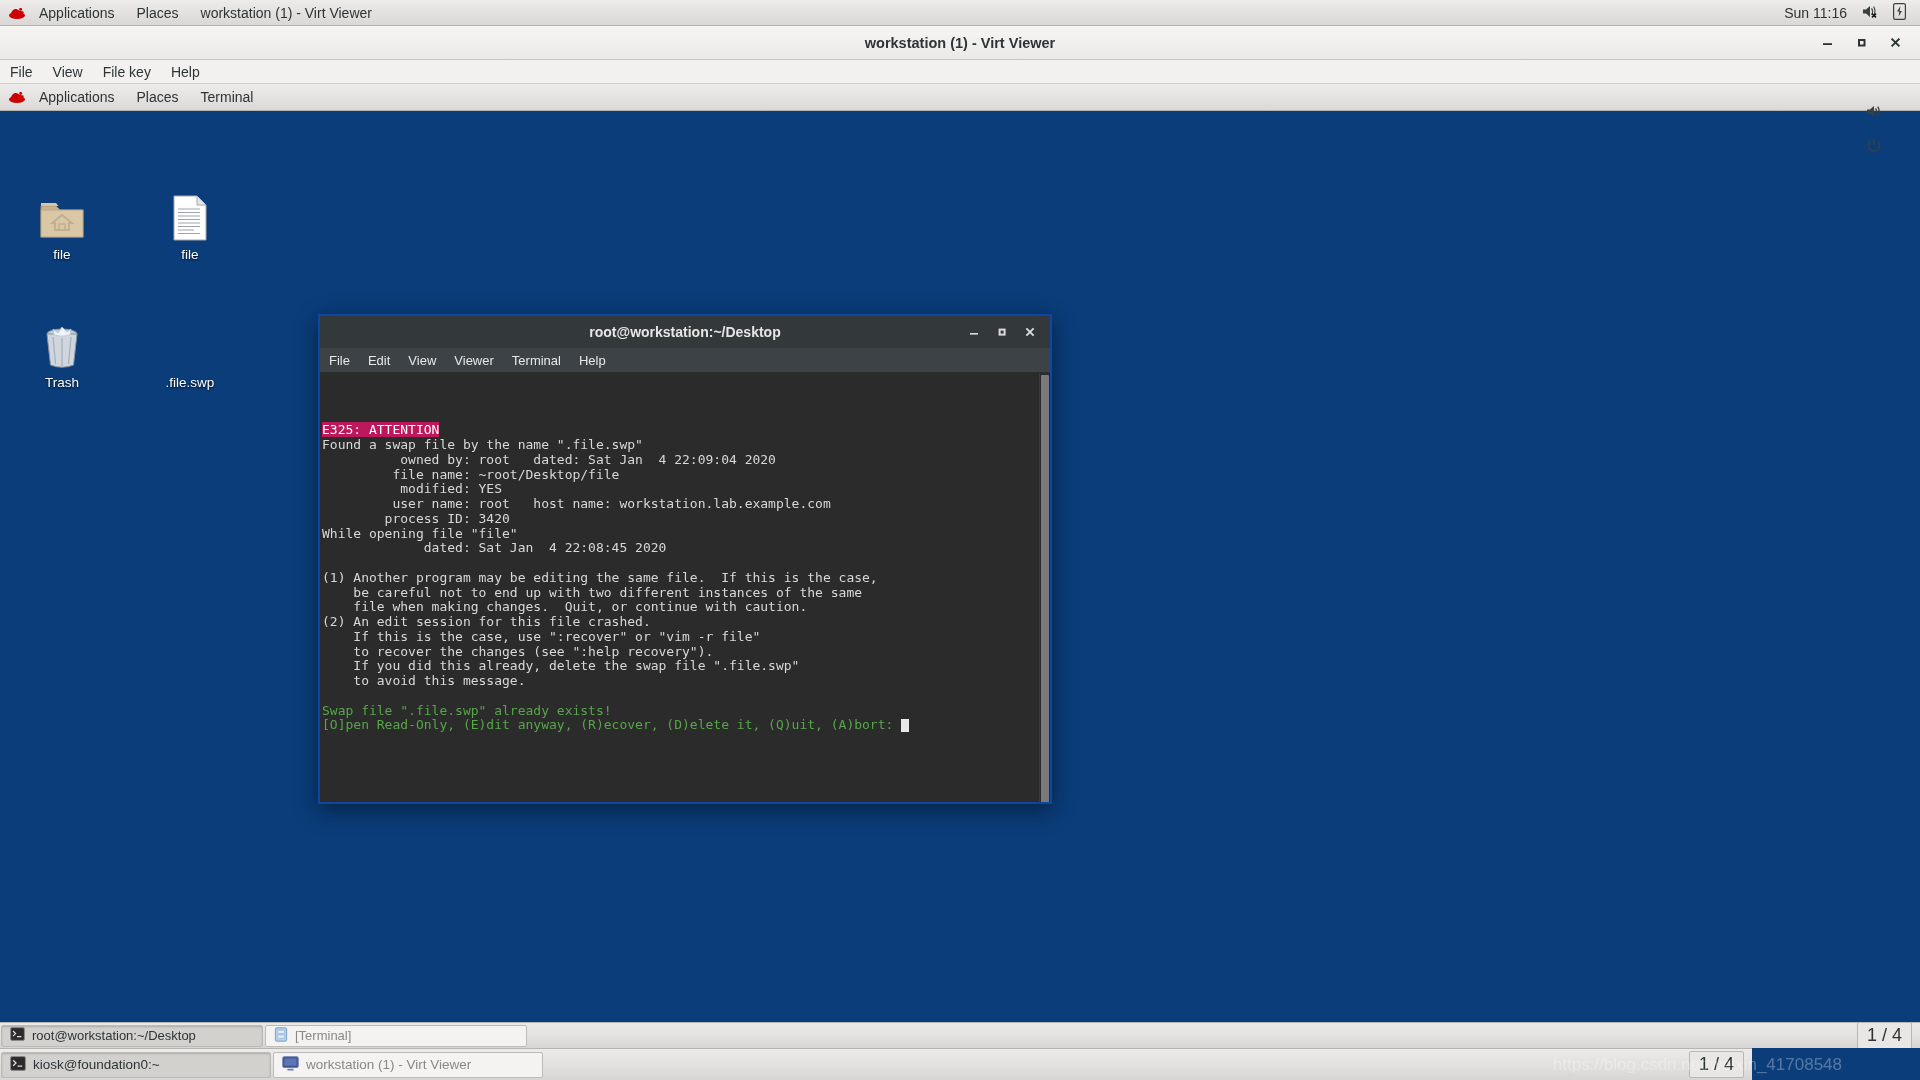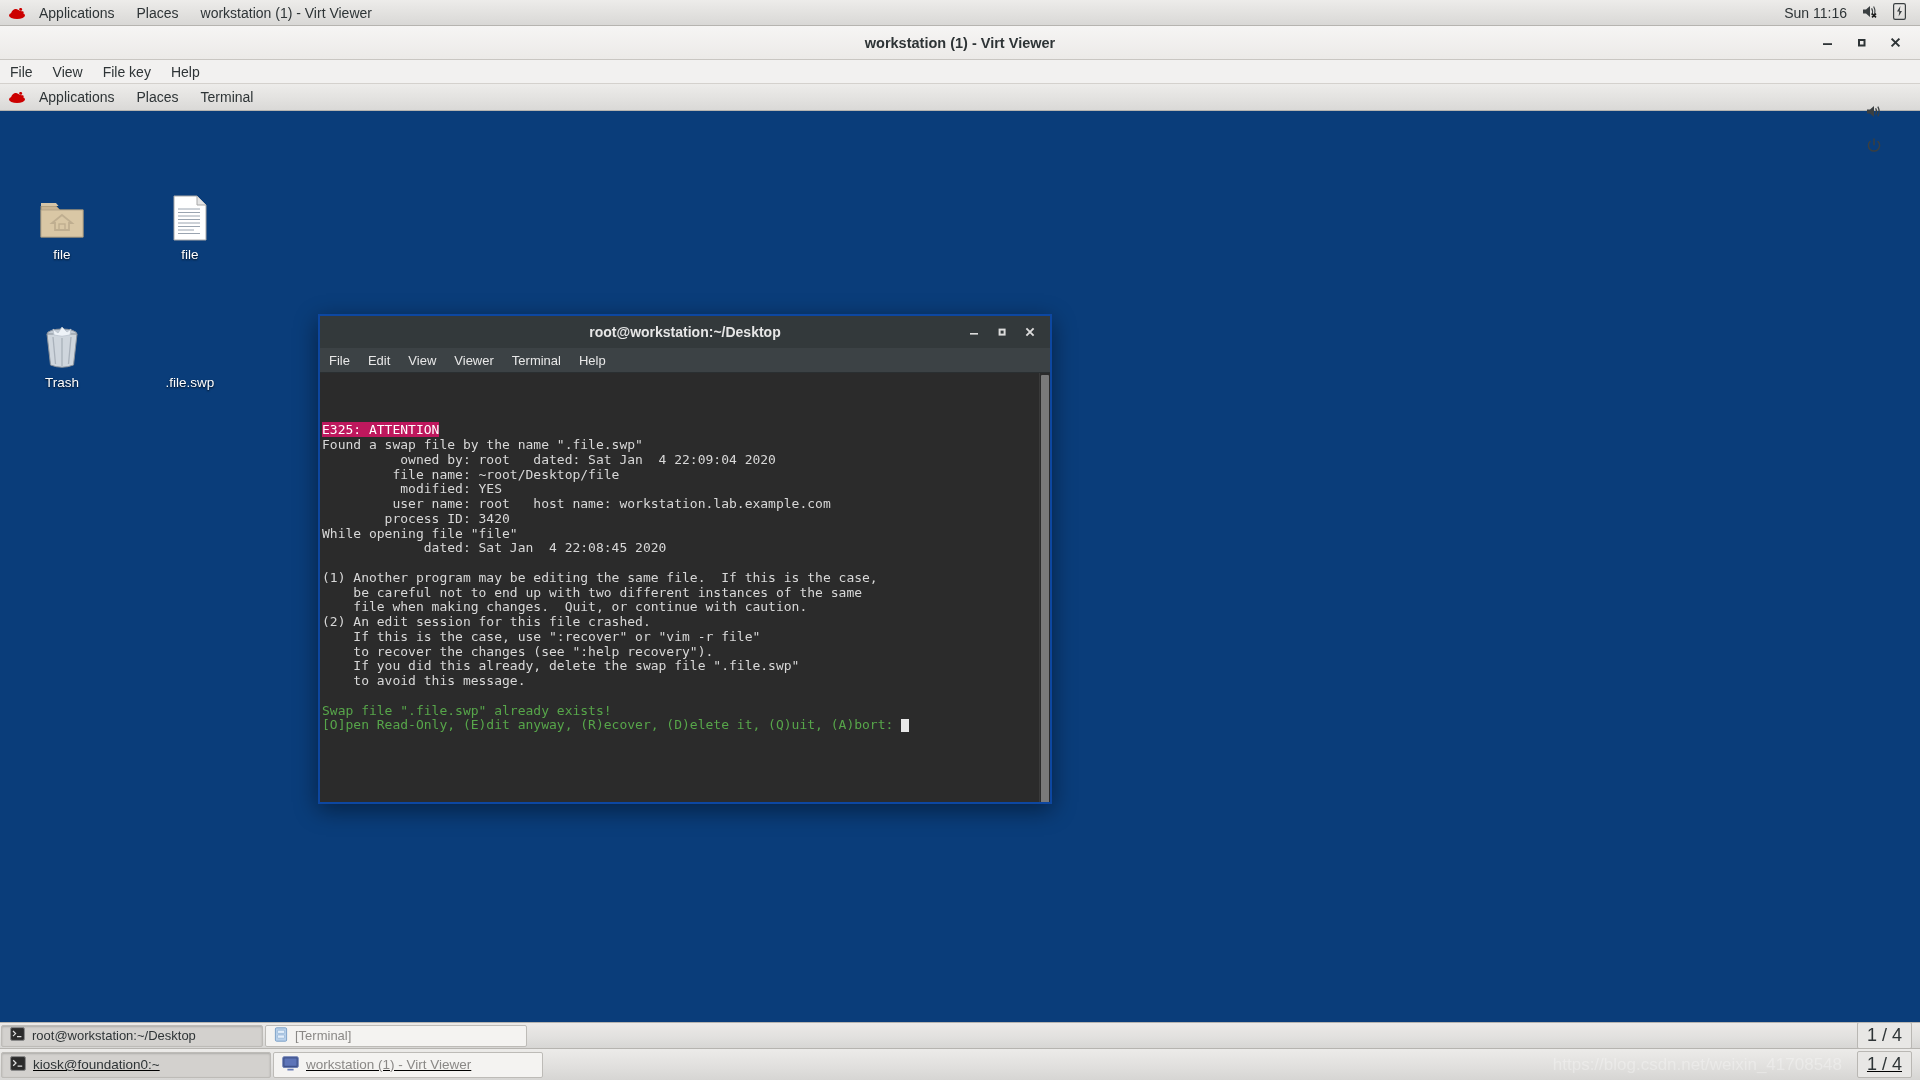--- a/index.html
+++ b/index.html
@@ -165,26 +165,25 @@
   .ws-indicator {
     margin-left: auto; margin-right: 8px;
     border: 1px solid #b9b7b3; background: #e8e7e5;
     font-size: 18px; color: #2e3436;
     padding: 2px 9px; border-radius: 2px;
     cursor: default;
   }
 
   
   .host-taskbar {
-    position: absolute; left: 0; bottom: 0; width: 1920px; height: 32px;
+    position: absolute; left: 0; bottom: 0; width: 1752px; height: 32px;
     background: linear-gradient(to bottom, #ecebe9 0%, #e0dfdd 60%, #d6d5d3 100%);
     border-top: 1px solid #b6b4b0;
     display: flex; align-items: center;
     z-index: 50;
-    text-decoration: underline;
   }
   .host-taskbar .task-btn { height: 26px; width: 270px; font-size: 13.5px; }
 
   .watermark {
     position: absolute; right: 78px; bottom: 5px;
     font-size: 17px; color: rgba(255,255,255,0.30);
     font-family: "Liberation Sans", sans-serif;
     pointer-events: none; z-index: 55; white-space: nowrap;
   }
 

